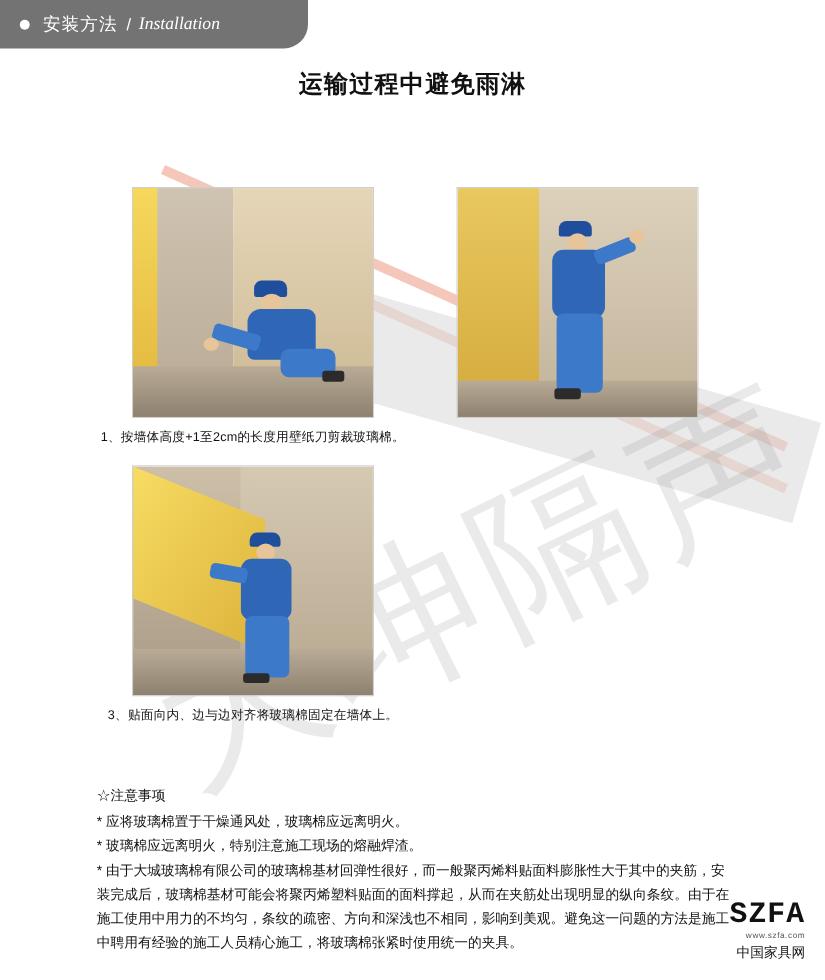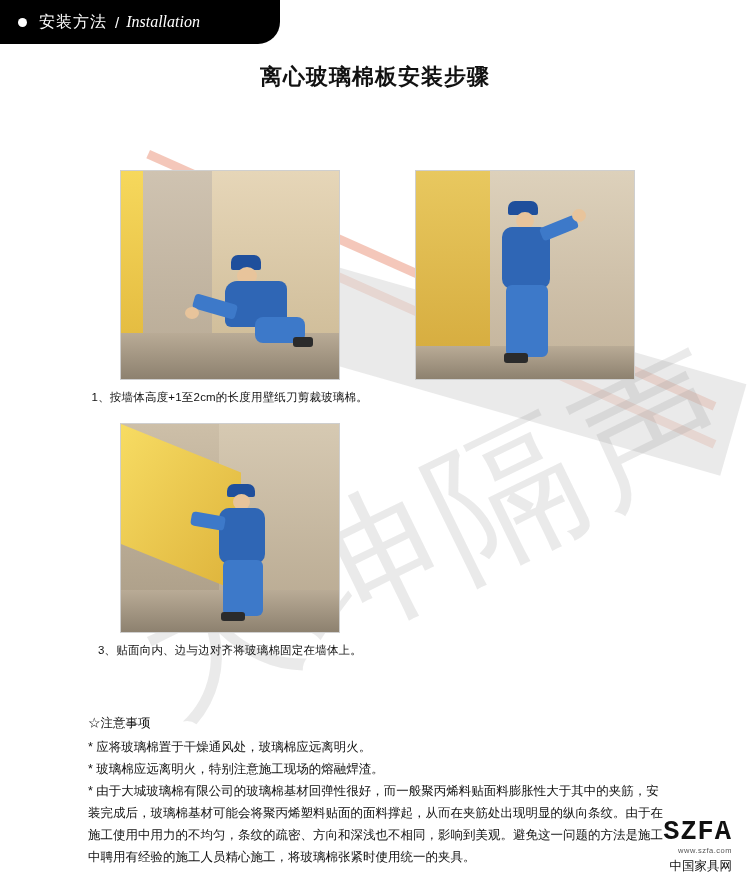--- a/index.html
+++ b/index.html
@@ -16,21 +16,21 @@
     overflow: hidden;
   }
 
   
   .header-bar {
     position: absolute;
     top: 0;
     left: 0;
     width: 280px;
     height: 44px;
-    background: #000000;
+    background: #737373;
     border-bottom-right-radius: 22px;
     display: flex;
     align-items: center;
     padding-left: 18px;
     box-sizing: border-box;
   }
   .header-dot {
     width: 9px;
     height: 9px;
     border-radius: 50%;
@@ -212,21 +212,21 @@
   <span class="header-cn">安装方法</span>
   <span class="header-sep">/</span>
   <span class="header-en">Installation</span>
 </div>
 
 <div class="stripe stripe-a"></div>
 <div class="stripe stripe-b"></div>
 <div class="stripe stripe-grey"></div>
 <div class="watermark-text">大坤隔声</div>
 
-<div class="page-title">离心玻璃棉板安装步骤</div>
+<div class="page-title">运输过程中避免雨淋</div>
 
 <div class="grid">
 
   <div class="row">
 
     <div class="cell">
       <div class="photo">
         <div class="scene">
           <div class="wall-left"></div>
           <div class="wall-right" style="background:linear-gradient(180deg,#e6d6b8,#cbb893)"></div>

